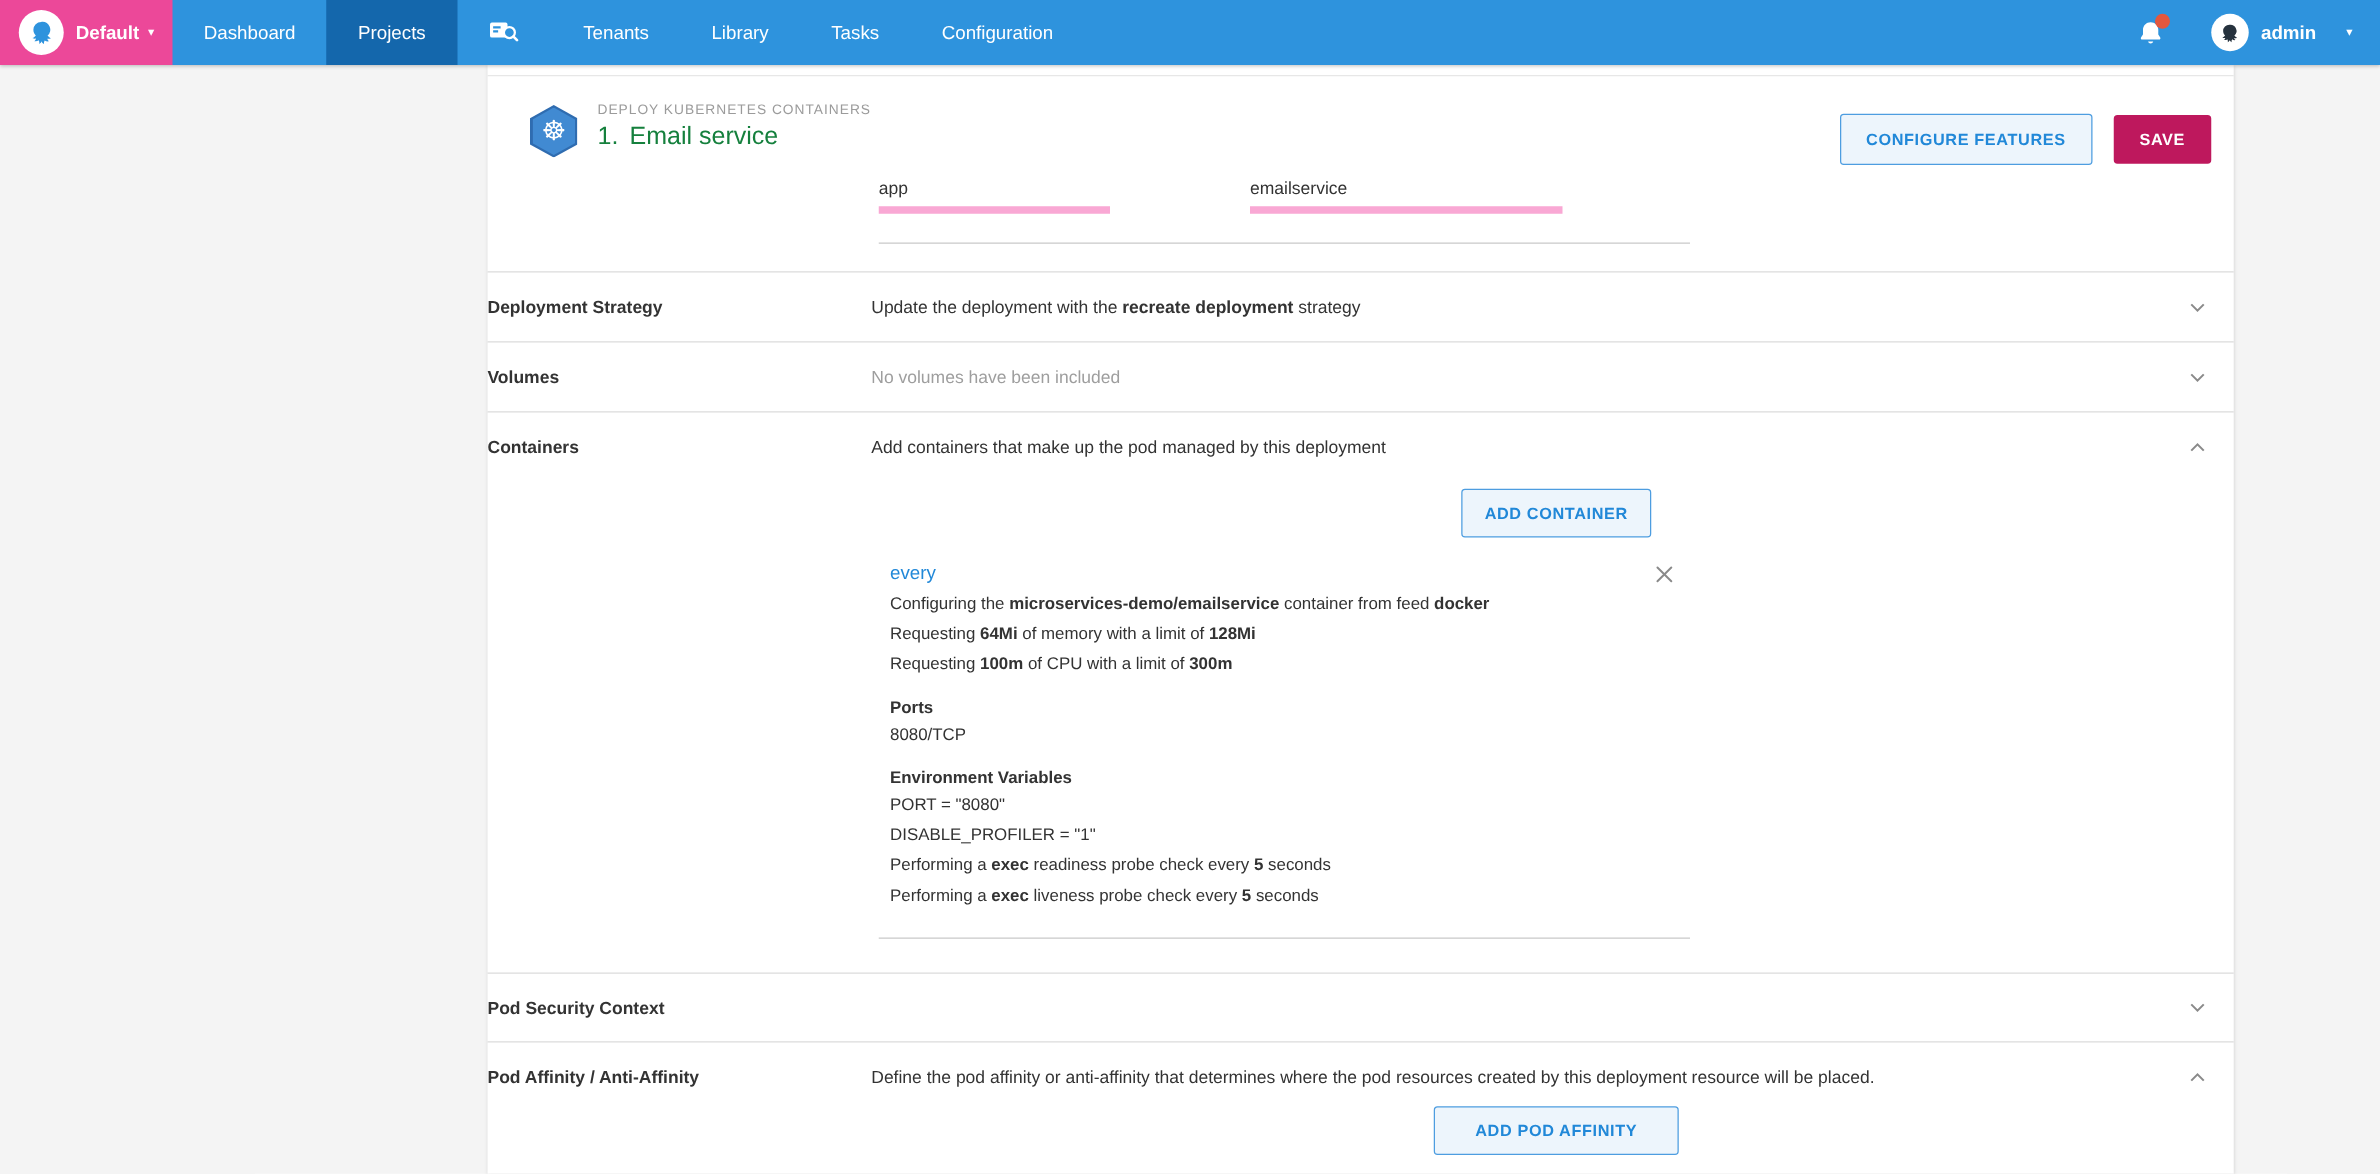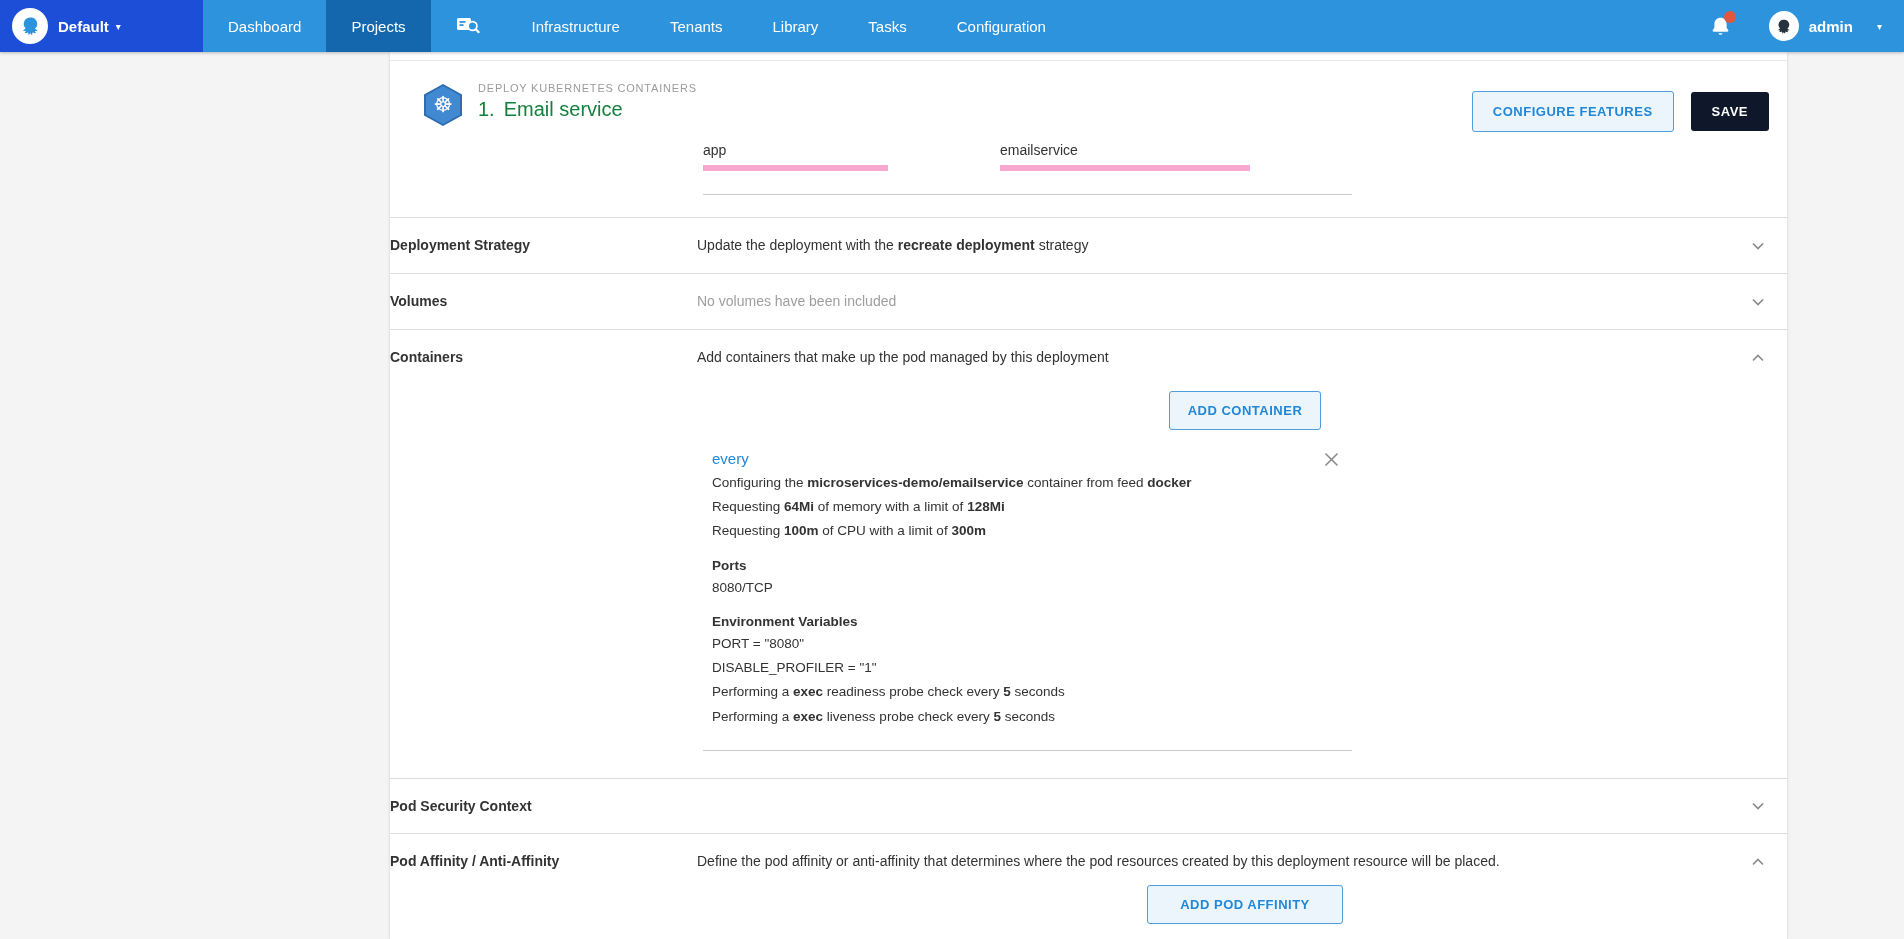--- a/index.html
+++ b/index.html
@@ -3,22 +3,22 @@
 <meta charset="utf-8">
 <style>
   * { margin:0; padding:0; box-sizing:border-box; }
   html,body { width:1904px; height:939px; overflow:hidden; }
   body { font-family:"Liberation Sans", sans-serif; background:#f4f4f4; color:#333; }
 
   
   .topnav { position:absolute; top:0; left:0; width:1904px; height:52px;
             background:#2E93DD; display:flex; align-items:stretch;
             box-shadow:0 1px 3px rgba(0,0,0,.25); z-index:10; }
-  .space { width:203px; background:#1d4ed8; display:flex; align-items:center;
-           padding:0 12px 0 12px; cursor:pointer; flex:none; }
+  .space { width:138px; background:#ec4899; display:flex; align-items:center;
+           padding:0 12px 0 12px; cursor:pointer; flex:none;justify-content:center; }
   .logo-circle { width:36px; height:36px; border-radius:50%; background:#fff;
                  display:flex; align-items:center; justify-content:center; flex:none; }
   .space-label { color:#fff; font-size:15px; font-weight:700; margin-left:10px; }
   .caret { color:#fff; font-size:10px; margin-left:7px; }
   .tab { display:flex; align-items:center; padding:0 25px; color:#fff; font-size:15px;
          text-decoration:none; cursor:pointer; }
   .tab.active { background:#1467AC; }
   .nav-right { margin-left:auto; display:flex; align-items:center; padding-right:22px; }
   .bell-wrap { position:relative; margin-right:38px; cursor:pointer; display:flex; }
   .bell-badge { position:absolute; top:-4px; right:-5px; width:12px; height:12px;
@@ -43,21 +43,21 @@
          clip-path:polygon(50% 0,100% 25%,100% 75%,50% 100%,0 75%,0 25%); }
   .hex-wheel { position:relative; color:#fff; font-size:22px; line-height:1; }
   .head-text { margin-left:16px; }
   .kicker { font-size:11px; color:#9b9b9b; letter-spacing:.8px; }
   .title { font-size:20px; color:#15803d; margin-top:4px; }
   .title .num { margin-right:9px; }
   .head-actions { margin-left:auto; display:flex; align-items:center; margin-top:9px; }
   .btn-outline { background:#edf5fc; border:1px solid #4d9de0; color:#2188d8;
                  font-size:13px; font-weight:700; letter-spacing:.5px; border-radius:3px;
                  padding:12px 20px; cursor:pointer; font-family:inherit; }
-  .btn-green { background:#0f172a; border:none; color:#fff; font-size:13px; font-weight:700;
+  .btn-green { background:#be185d; border:none; color:#fff; font-size:13px; font-weight:700;
                letter-spacing:.5px; border-radius:3px; padding:12px 21px; margin-left:17px;
                cursor:pointer; font-family:inherit; }
 
   
   .fields-block { padding-left:313px; margin-top:8px; }
   .fields { width:649px; }
   .fields-inputs { display:flex; }
   input.underline { border:none; border-bottom:6px solid #f9a8d4; font-size:14px; color:#333;
                     padding:2px 0 7px; background:transparent; outline:none;
                     font-family:inherit; width:185px; }
@@ -111,21 +111,20 @@
     <span style="display:flex;">
       <svg width="26" height="20" viewBox="0 0 26 20">
         <rect x="1" y="2" width="14" height="12" rx="1.5" fill="#fff"></rect>
         <rect x="3.5" y="5" width="6" height="1.8" fill="#2E93DD"></rect>
         <rect x="3.5" y="8.2" width="4" height="1.8" fill="#2E93DD"></rect>
         <circle cx="16.5" cy="10" r="4.4" fill="#2E93DD" stroke="#fff" stroke-width="1.8"></circle>
         <line x1="19.8" y1="13.3" x2="22.6" y2="16.1" stroke="#fff" stroke-width="2.2" stroke-linecap="round"></line>
       </svg>
     </span>
   </a>
-  <a class="tab">Infrastructure</a>
   <a class="tab">Tenants</a>
   <a class="tab">Library</a>
   <a class="tab">Tasks</a>
   <a class="tab">Configuration</a>
 
   <div class="nav-right">
     <div class="bell-wrap">
       <span style="display:flex;">
         <svg width="21" height="23" viewBox="0 0 24 24" fill="#fff">
           <path d="M12 2c-3.9 0-7 3.1-7 7v4.3L3.2 16c-.5.8 0 1.9 1 1.9h15.6c1 0 1.5-1.1 1-1.9L19 13.3V9c0-3.9-3.1-7-7-7z"></path>

